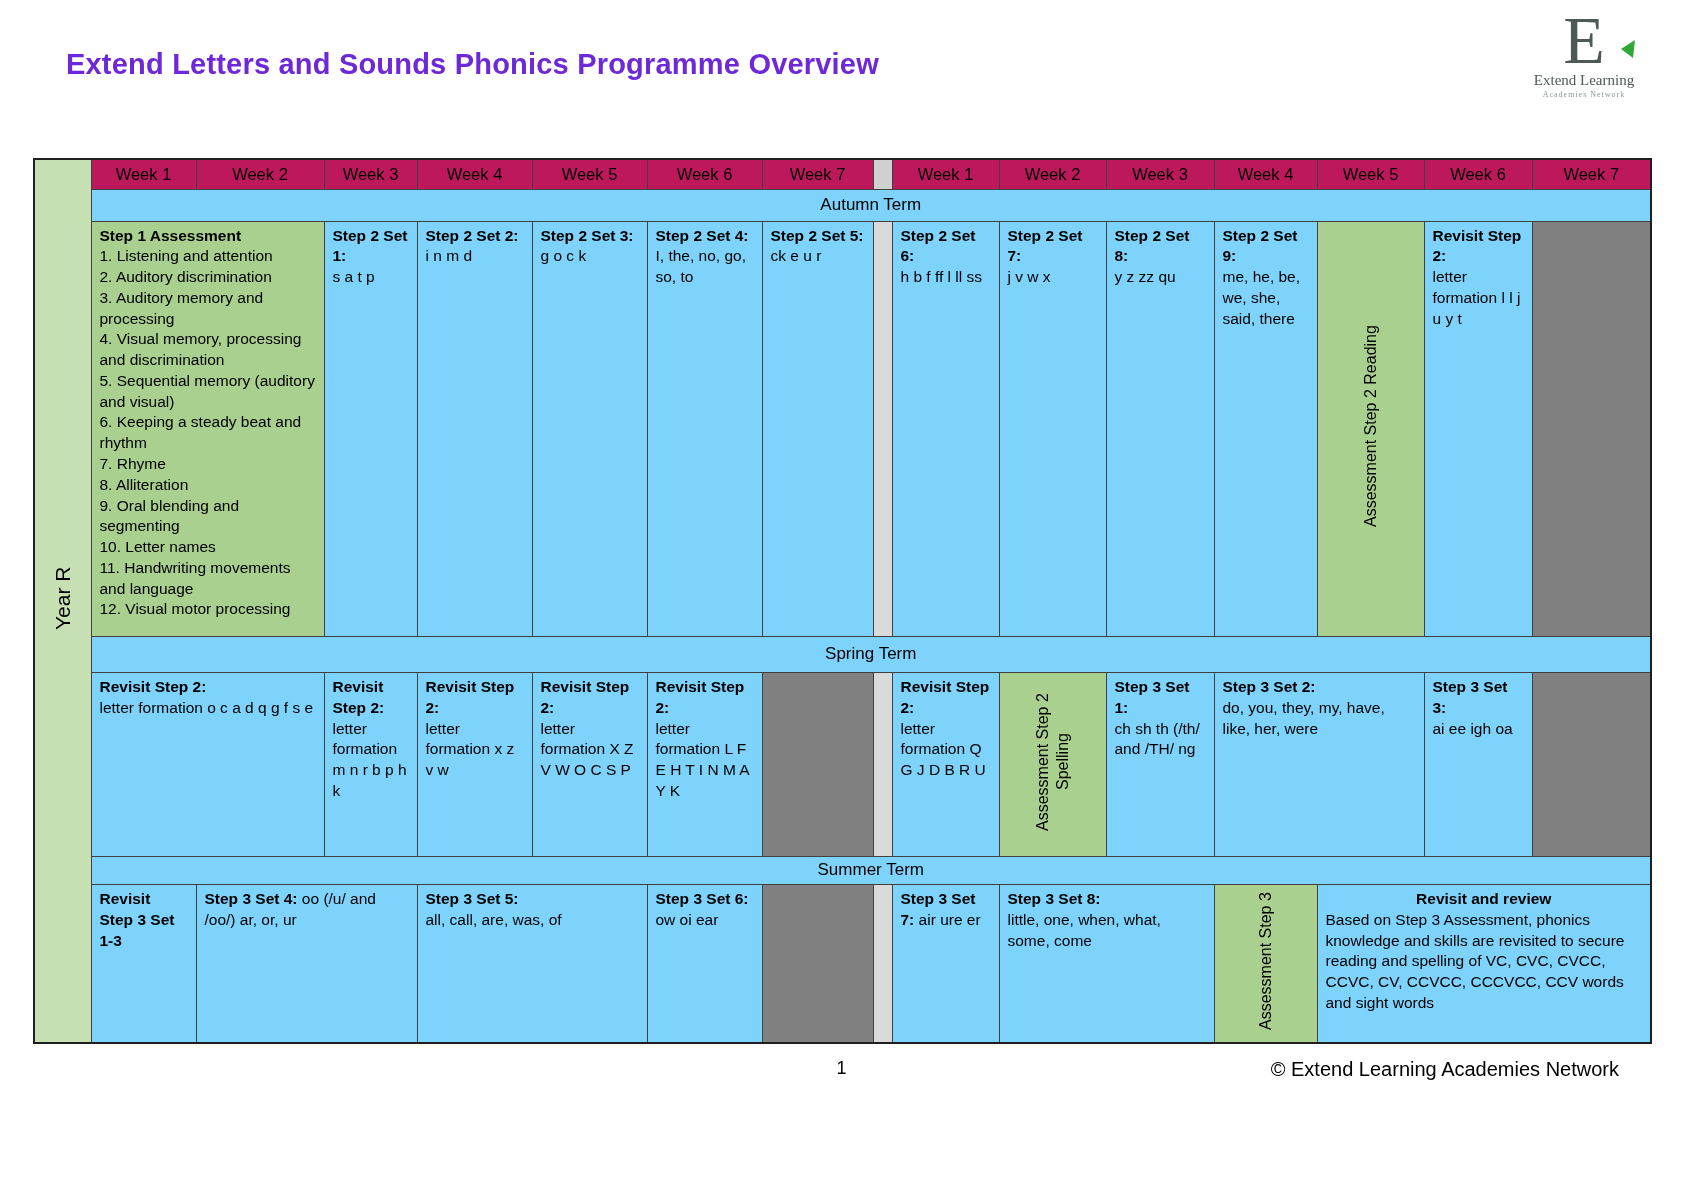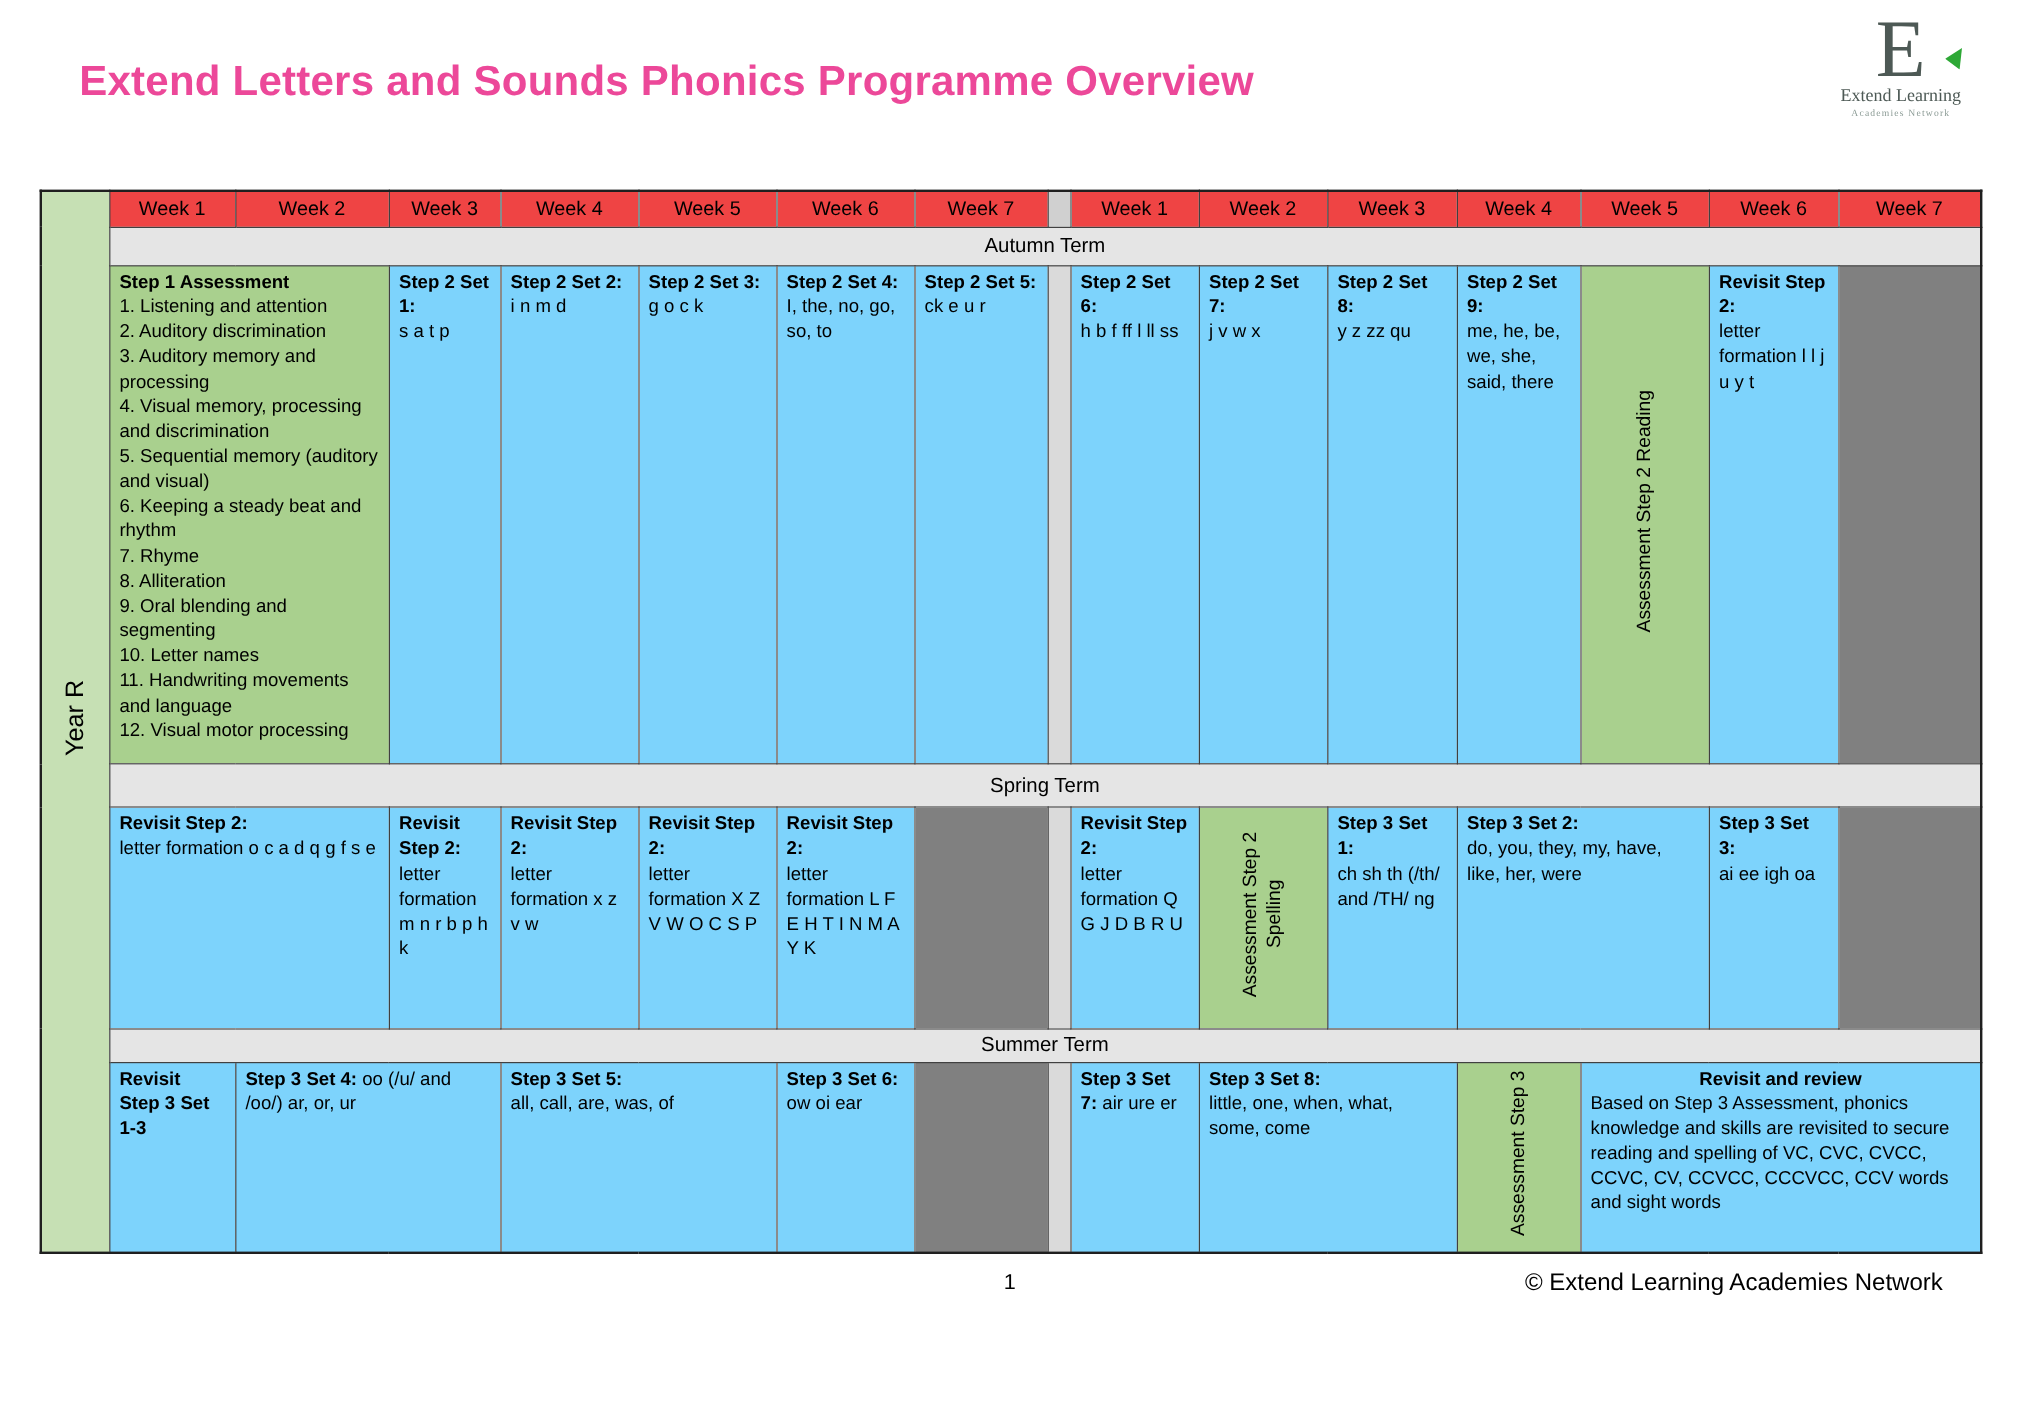--- a/index.html
+++ b/index.html
@@ -3,21 +3,21 @@
 <meta charset="utf-8">
 <style>
   html,body{margin:0;padding:0;background:#ffffff;}
   body{
     width:1683px;height:1190px;position:relative;overflow:hidden;
     font-family:"Liberation Sans",sans-serif;color:#000;
   }
   
   .doc-title{
     position:absolute;left:66px;top:48px;
-    font-size:35px;font-weight:bold;color:#ec4899;letter-spacing:.2px;
+    font-size:29px;font-weight:bold;color:#6d28d9;letter-spacing:.2px;
   }
   .logo{position:absolute;right:34px;top:10px;width:130px;text-align:center;}
   .logo-e-wrap{position:relative;display:inline-block;line-height:.9;}
   .logo-e{
     font-family:"Liberation Serif",serif;font-size:68px;color:#4d5955;
     display:block;
   }
   .logo-tri{position:absolute;left:58px;top:30px;}
   .logo-line1{
     font-family:"Liberation Serif",serif;font-size:15px;color:#4d5955;
@@ -36,25 +36,25 @@
   }
   table.grid td,table.grid th{border:1px solid #404040;overflow:hidden;}
   tr.rh{height:30px}
   tr.rb1{height:32px}
   tr.rca{height:415px}
   tr.rb2{height:36px}
   tr.rcs{height:184px}
   tr.rb3{height:20px}
   tr.rcm{height:158px}
   th.wk{
-    background:#ef4444;font-weight:normal;font-size:16.5px;
+    background:#be185d;font-weight:normal;font-size:16.5px;
     text-align:center;padding:1px 2px;
   }
   td.banner{
-    background:#e5e5e5;text-align:center;font-size:17px;padding:2px;
+    background:#7dd3fc;text-align:center;font-size:17px;padding:2px;
   }
   td.cell{background:#7dd3fc;vertical-align:top;padding:4px 8px;}
   td.cell .h{font-weight:bold;display:block;}
   td.cell.inl .h{display:inline;}
   td.cell .t{display:block;white-space:pre-line;}
   td.cell.inl .t{display:inline;}
   td.cell.green{background:#A9D08E;}
   td.dark{background:#808080;}
   td.spacer{background:#DADADA;padding:0;}
   td.spacer-h{background:#D0D0D0;padding:0;}

